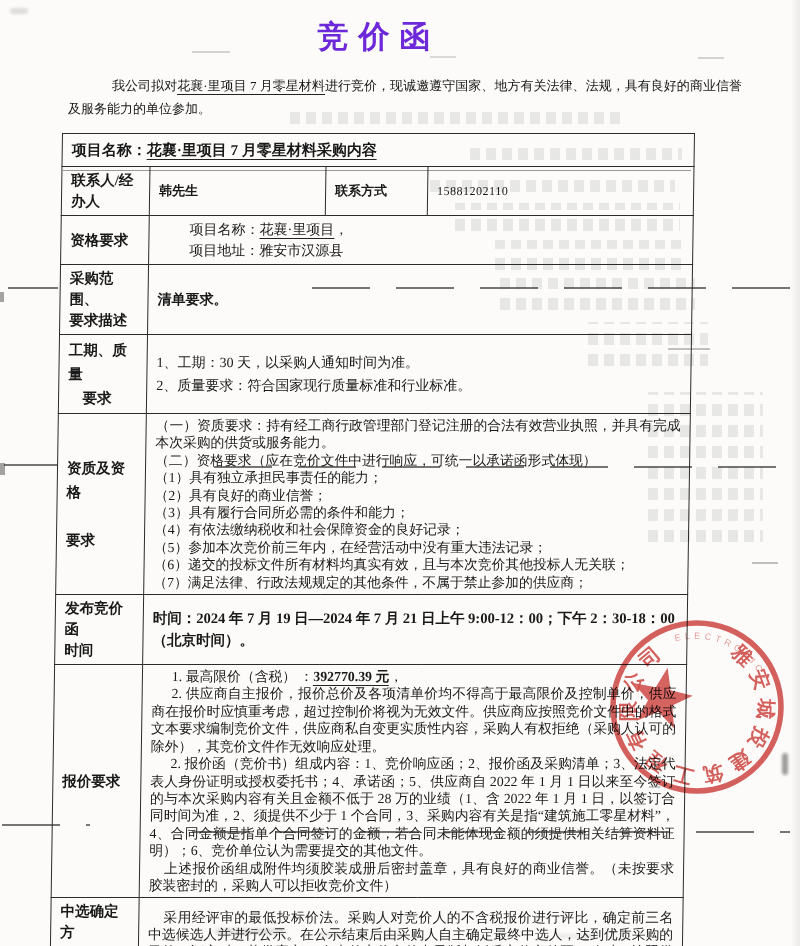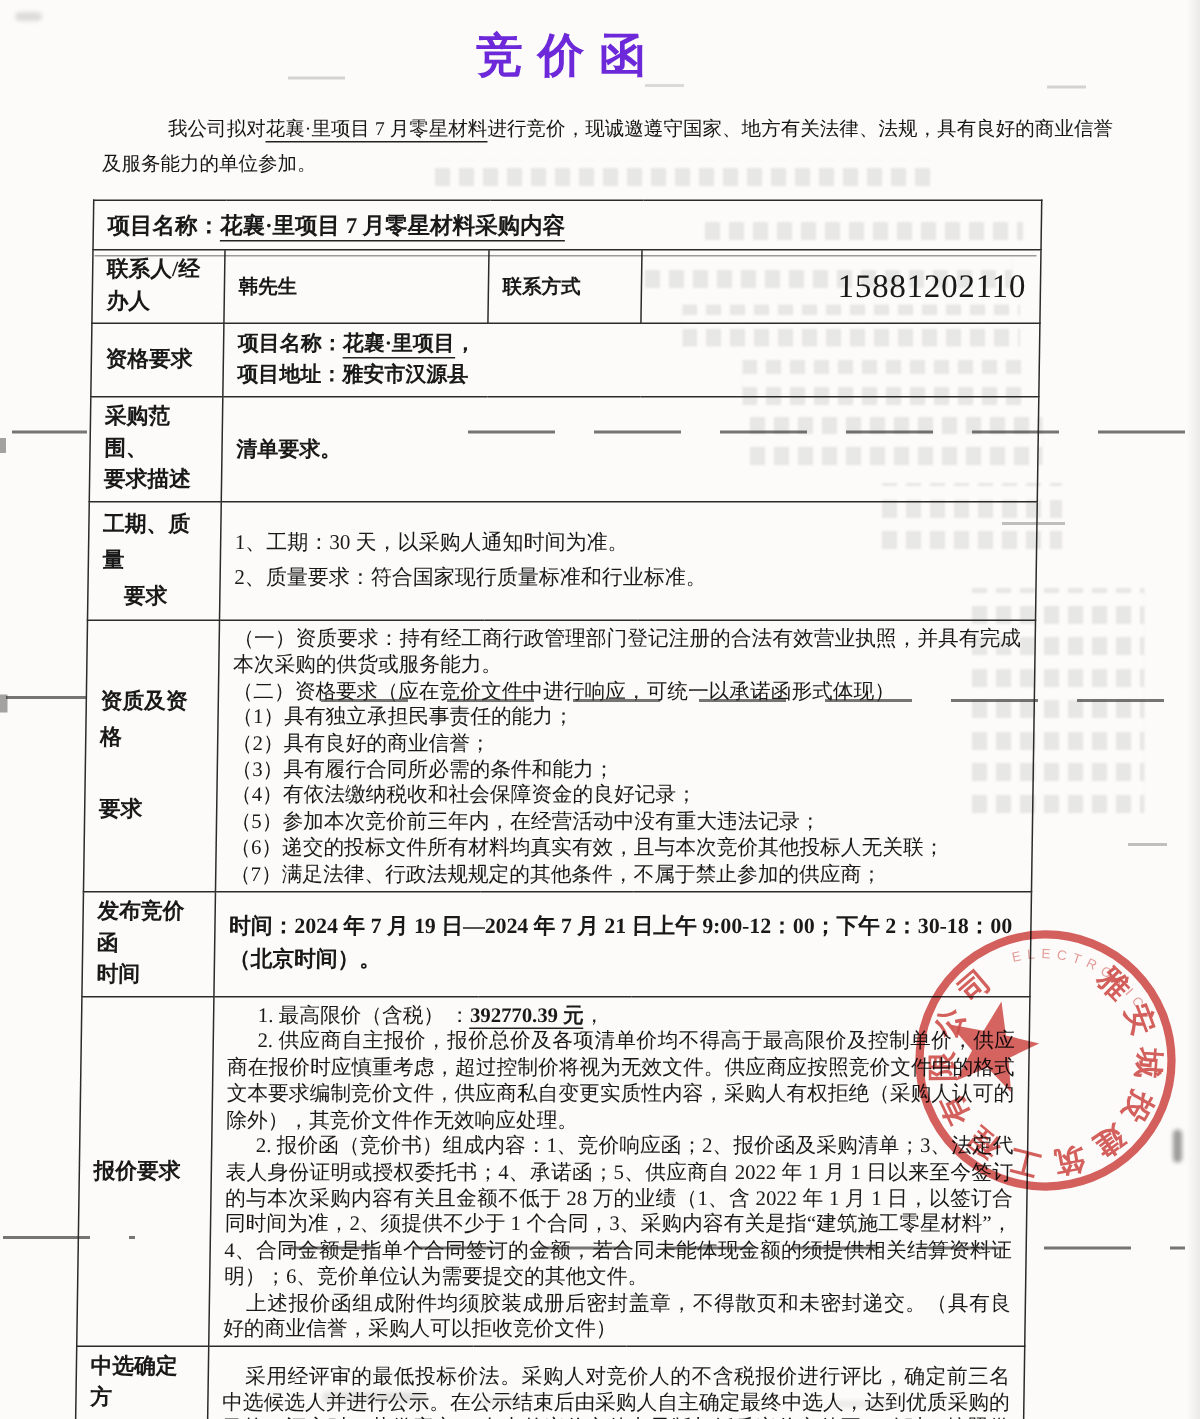--- a/index.html
+++ b/index.html
@@ -36,22 +36,22 @@
     padding:3px 9px; overflow:hidden;
   }
   td.lab{
     font-weight:bold; font-size:14.5px; line-height:21px;
     white-space:pre-line; padding-left:7px; padding-right:4px;
   }
   td.lab.center{ text-align:left; line-height:24px; }
   .b{ font-weight:bold; }
   .r12{ font-size:15px; font-weight:bold; }
   .r3v{ font-weight:bold; font-size:13px; }
-  .phone{ font-size:22px; letter-spacing:.5px;text-align:right; }
-  .r4 div{ line-height:21px; font-weight:bold; }
+  .phone{ font-size:12px; letter-spacing:.5px; }
+  .r4 div{ line-height:21px; font-weight:normal;margin-left:31px; }
   .r6 div{ line-height:23px; font-weight:normal; }
   .r8v{ font-weight:bold; line-height:21.5px; font-size:14.5px; }
   .dense{ font-size:13.8px; line-height:17.4px; text-align:justify; }
   .dense p{ margin:0; }
   .ind1{ text-indent:15px; }
   .ind2{ text-indent:20px; }
   .sliver{ position:absolute; left:63px; top:170px; width:628px; height:1px;
     background:rgba(20,20,20,.42); }
 
   
@@ -168,21 +168,21 @@
 时间</td>
         <td colspan="3" class="r8v">时间：2024 年 7 月 19 日—2024 年 7 月 21 日上午 9:00-12：00；下午 2：30-18：00（北京时间）。</td>
       </tr>
 
       <tr style="height:223px;">
         <td class="lab">报价要求</td>
         <td colspan="3" class="dense">
           <p class="ind2"><span>1. 最高限价（含税） ：</span><span class="u b">392770.39 元</span><span>，</span></p>
           <p class="ind2">2. 供应商自主报价，报价总价及各项清单价均不得高于最高限价及控制单价，供应商在报价时应慎重考虑，超过控制价将视为无效文件。供应商应按照竞价文件中的格式文本要求编制竞价文件，供应商私自变更实质性内容，采购人有权拒绝（采购人认可的除外），其竞价文件作无效响应处理。</p>
           <p class="ind2">2. 报价函（竞价书）组成内容：1、竞价响应函；2、报价函及采购清单；3、法定代表人身份证明或授权委托书；4、承诺函；5、供应商自 2022 年 1 月 1 日以来至今签订的与本次采购内容有关且金额不低于 28 万的业绩（1、含 2022 年 1 月 1 日，以签订合同时间为准，2、须提供不少于 1 个合同，3、采购内容有关是指“建筑施工零星材料”，4、合同金额是指单个合同签订的金额，若合同未能体现金额的须提供相关结算资料证明）；6、竞价单位认为需要提交的其他文件。</p>
-          <p class="ind1">上述报价函组成附件均须胶装成册后密封盖章，不得散页和未密封递交。（具有良好的商业信誉，采购人可以拒收竞价文件）</p>
+          <p class="ind1">上述报价函组成附件均须胶装成册后密封盖章，具有良好的商业信誉。（未按要求胶装密封的，采购人可以拒收竞价文件）</p>
         </td>
       </tr>
 
       <tr style="height:70px;">
         <td class="lab">中选确定方
 
 式</td>
         <td colspan="3" class="dense">
           <p class="ind1">采用经评审的最低投标价法。采购人对竞价人的不含税报价进行评比，确定前三名中选候选人并进行公示。在公示结束后由采购人自主确定最终中选人，达到优质采购的目的。评审时，若供应商 U 盘中的竞价文件电子版与纸质竞价文件不一致时，按照供应商提交的纸质竞价文件进行评比。</p>
         </td>

